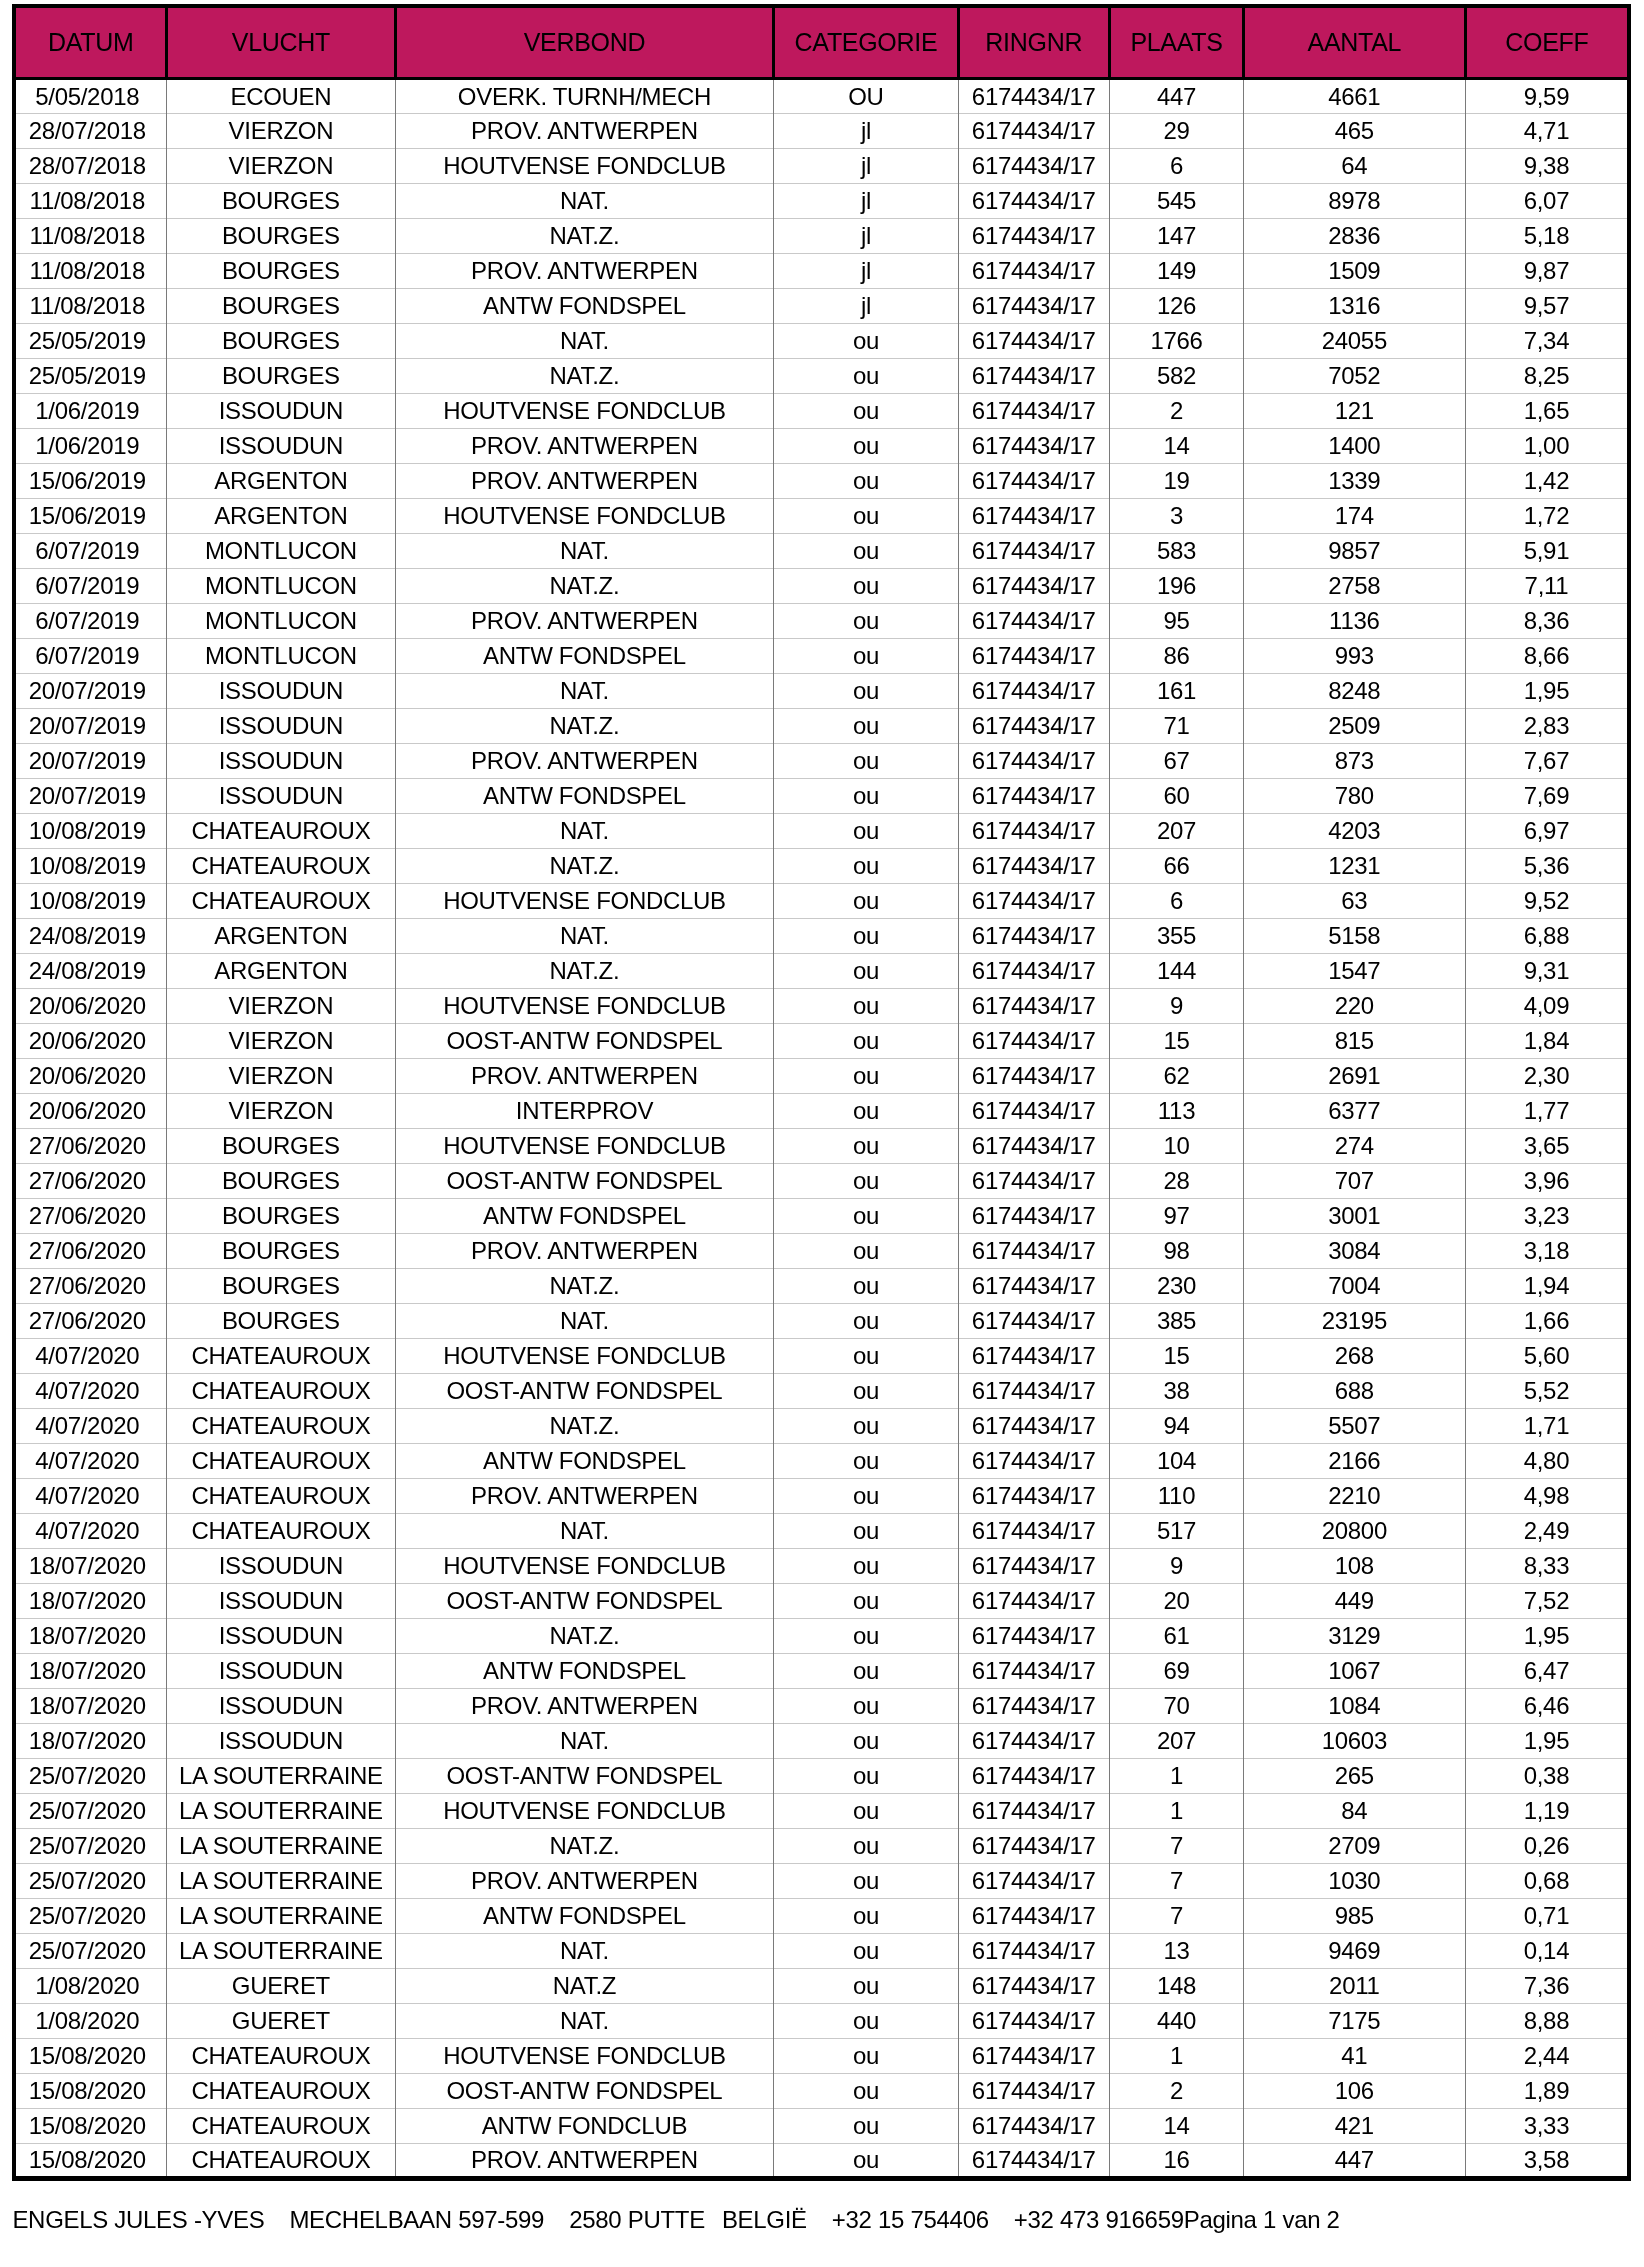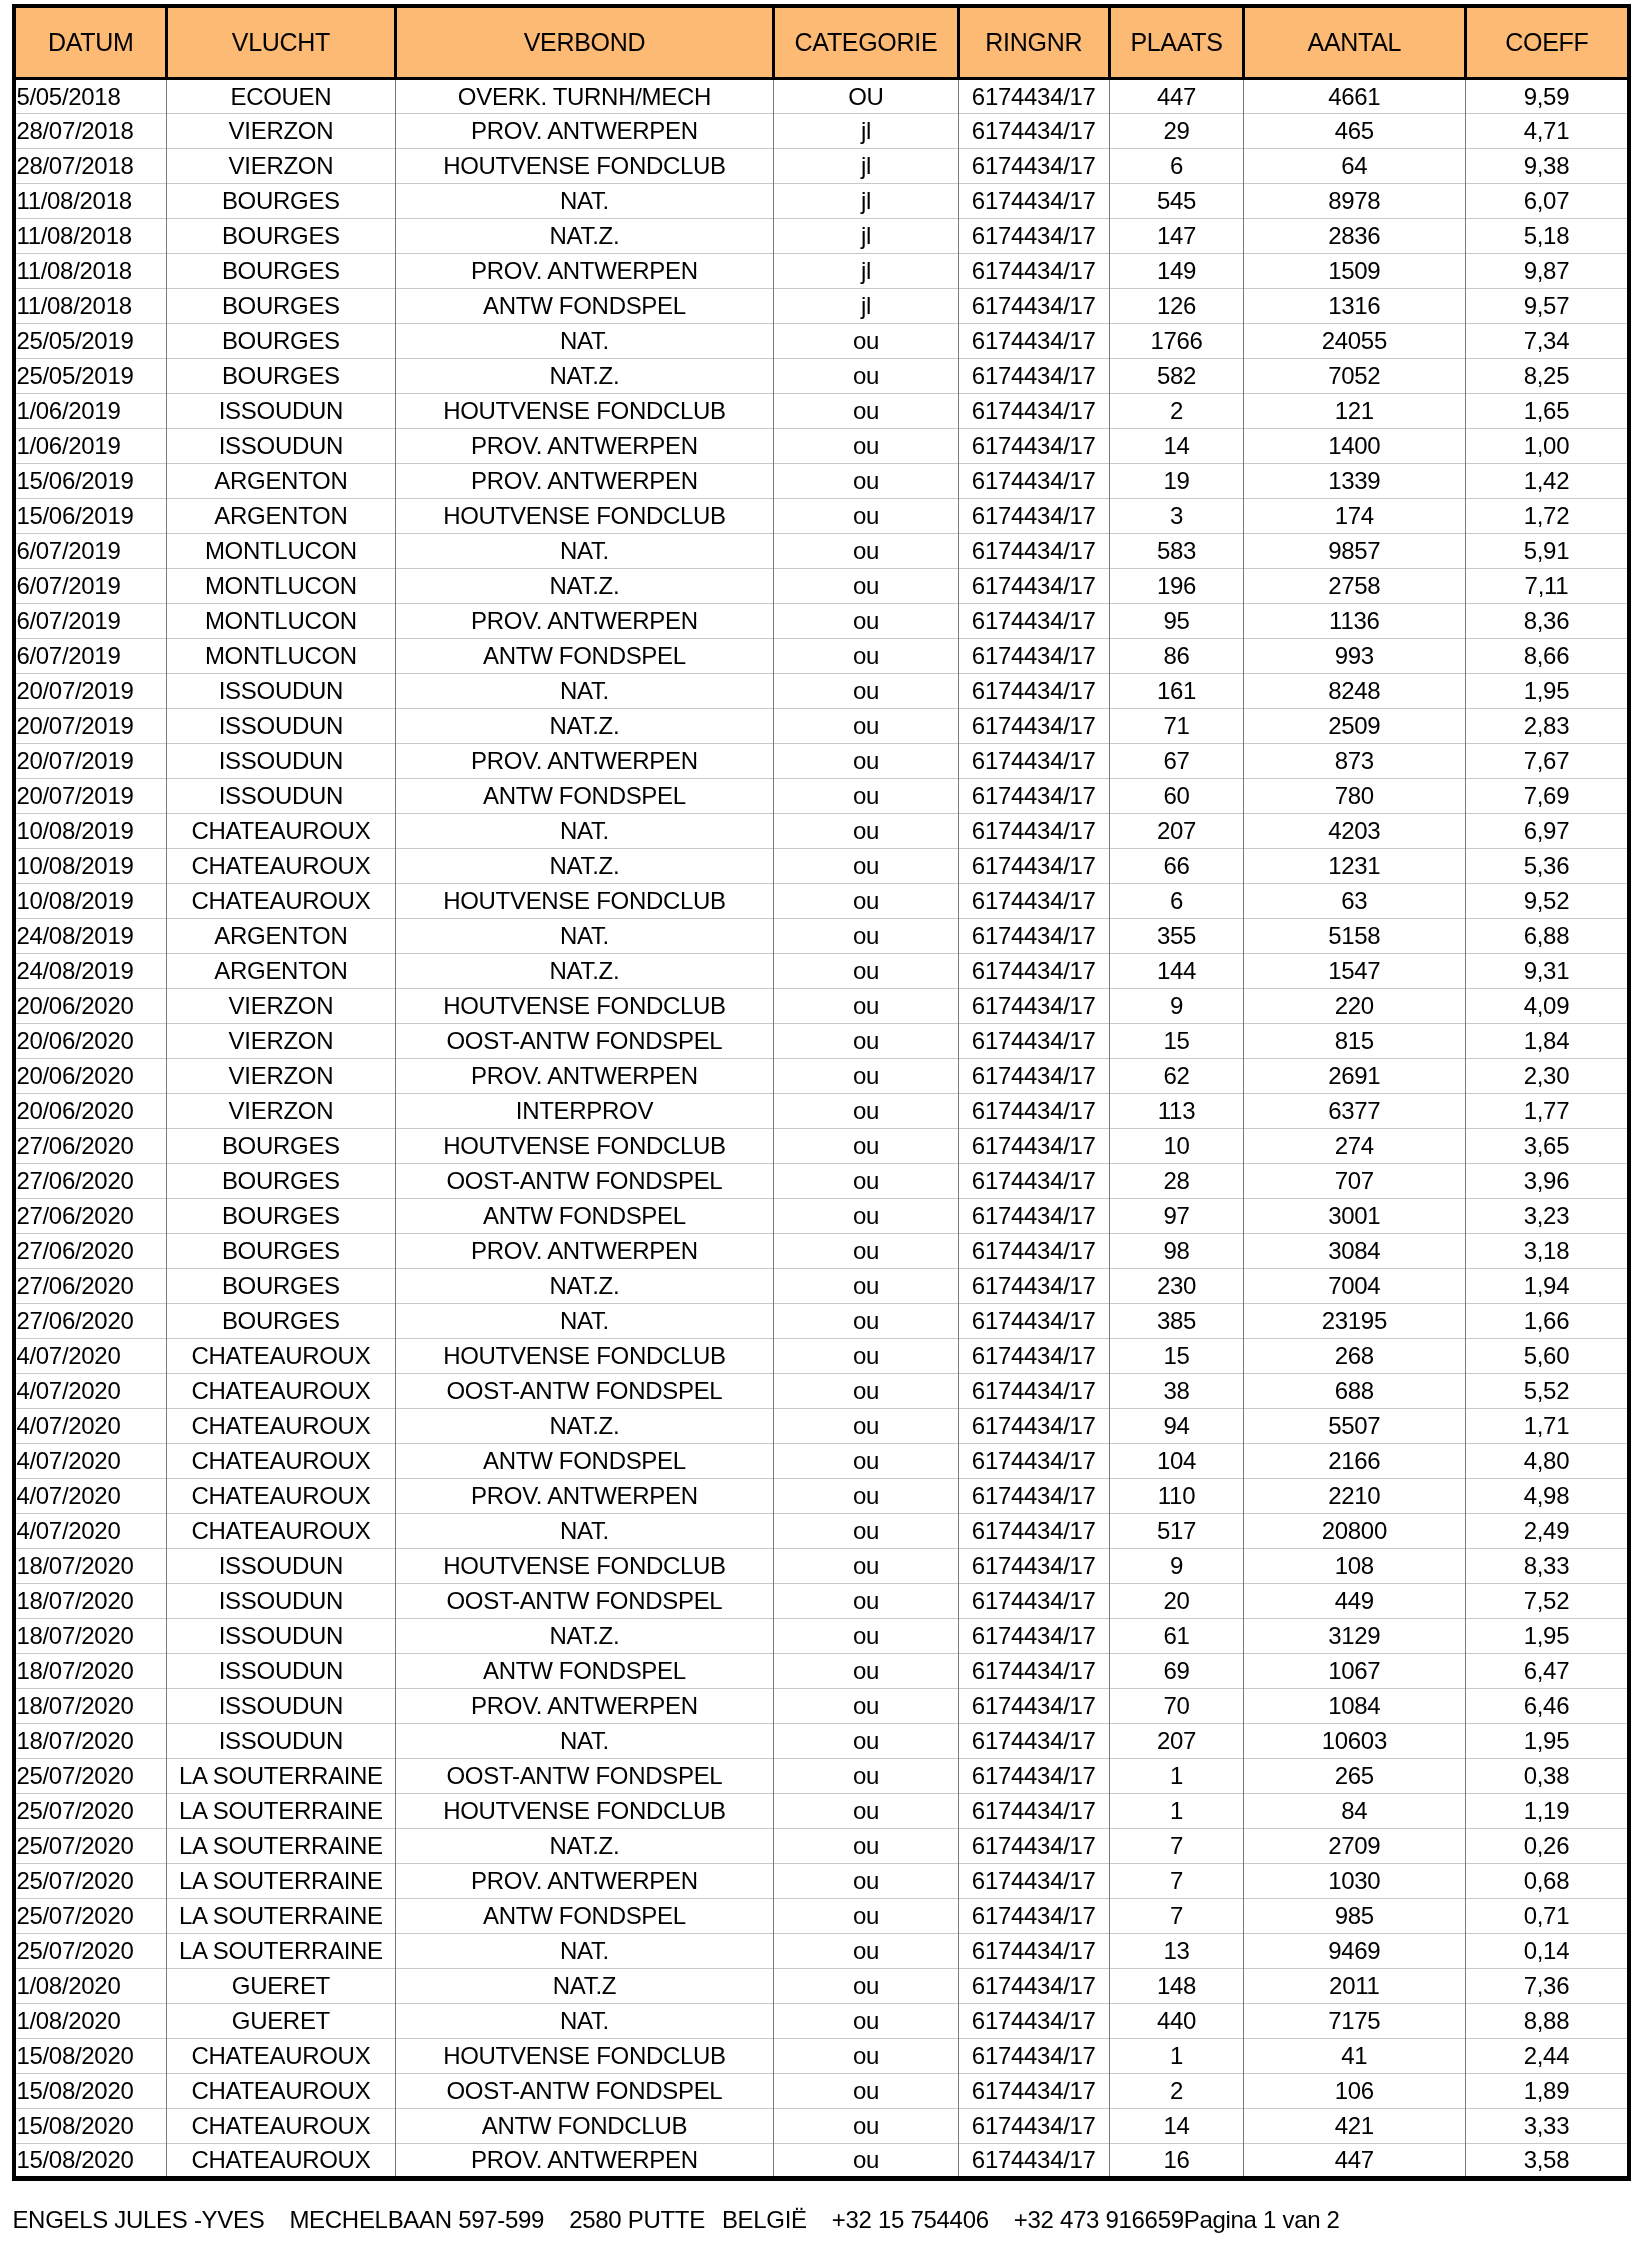--- a/index.html
+++ b/index.html
@@ -14,21 +14,21 @@
   .page { padding: 3.8px 12.4px 0 12.4px; }
 
   table.results {
     width: 1619px;
     table-layout: fixed;
     border-collapse: collapse;
     border: 4.8px solid #000000;
     border-bottom-width: 5.7px;
   }
   thead th {
-    background: #fdba74;
+    background: #be185d;
     border: 3.8px solid #000000;
     height: 73px;
     font-size: 25px;
     font-weight: 400;
     letter-spacing: -0.3px;
     text-align: center;
     vertical-align: middle;
   }
   tbody td {
     height: 35px;
@@ -37,21 +37,21 @@
     border-top: 1.9px solid #c9c9c9;
     font-size: 24px;
     letter-spacing: -0.3px;
     text-align: center;
     vertical-align: middle;
     white-space: nowrap;
     overflow: hidden;
     padding: 0;
   }
   tbody tr:first-child td { border-top: none; }
-  tbody td.col-datum { text-align: left; padding-right: 8px; }
+  tbody td.col-datum { text-align: center; padding-right: 8px; }
 
   .footer {
     margin-top: 25px;
     display: flex;
     justify-content: flex-start;
     align-items: baseline;
     font-size: 24px;
     letter-spacing: -0.3px;
   }
   .footer-left span { margin-right: 25px; }

